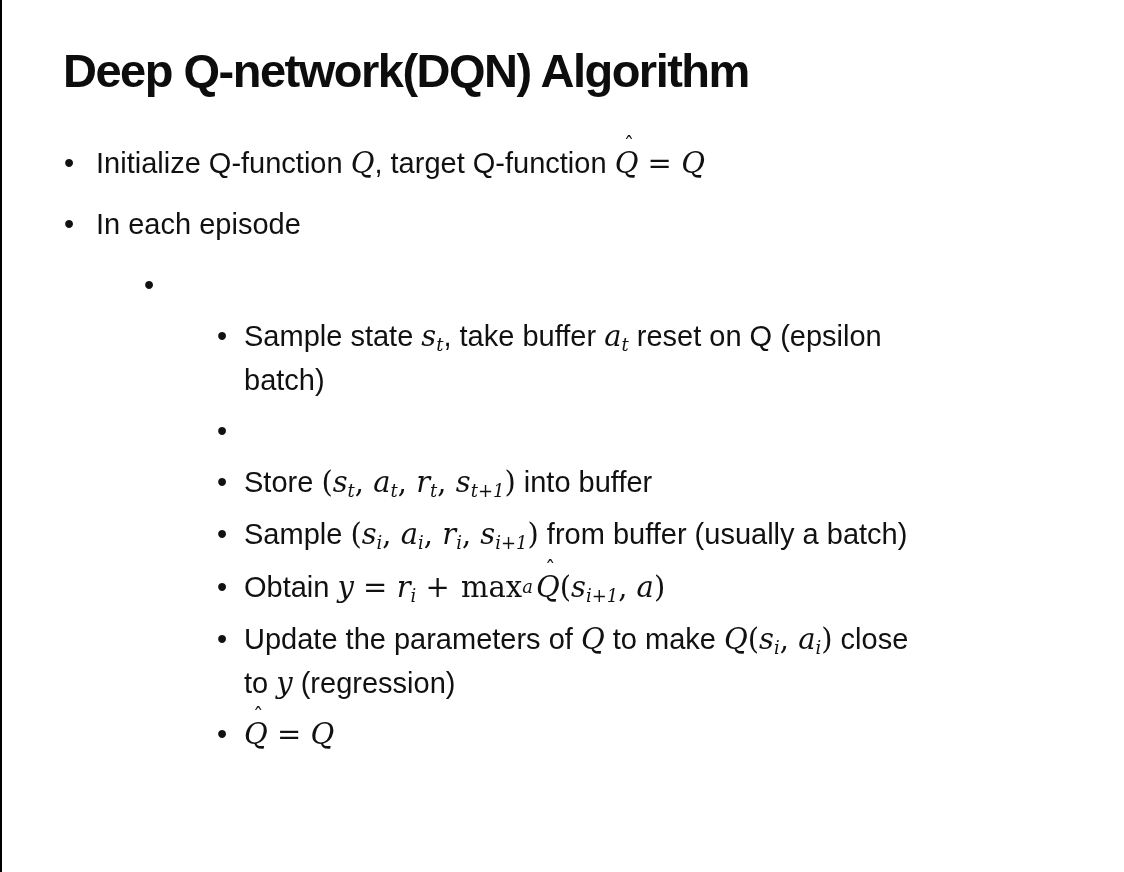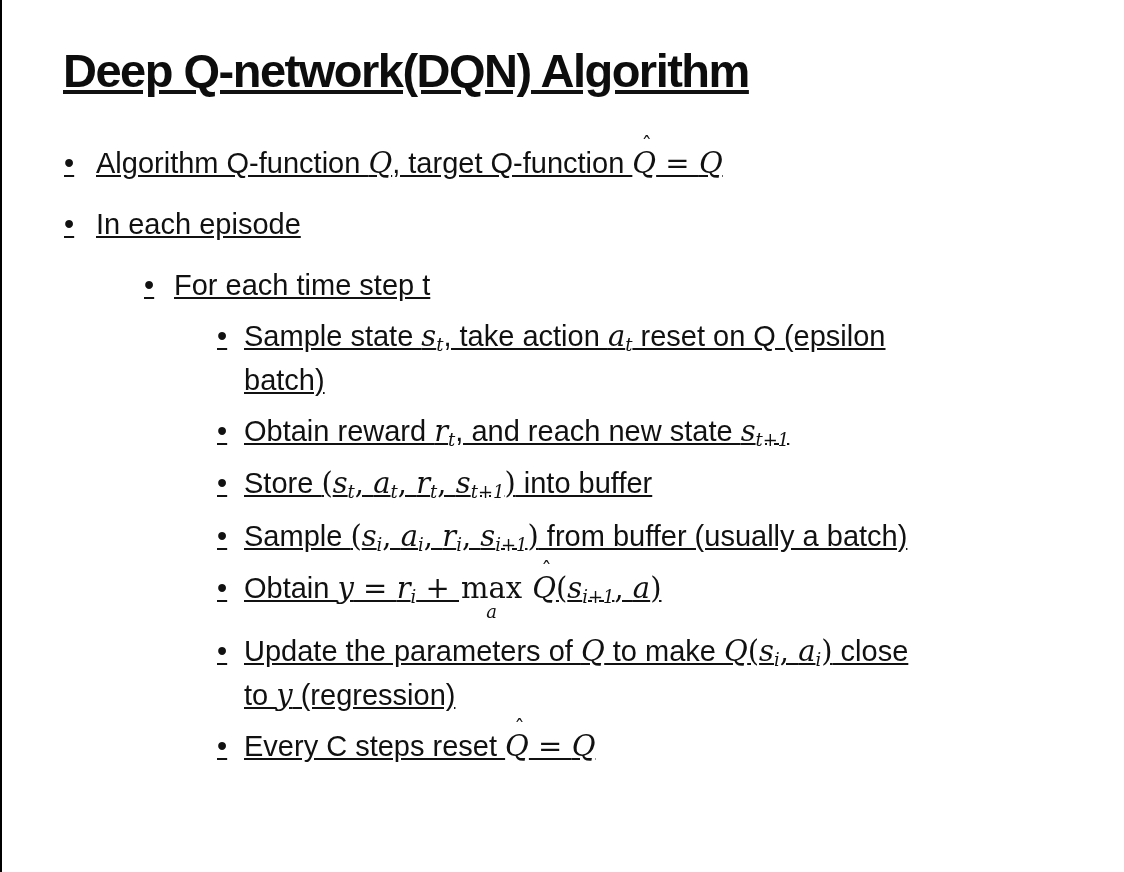--- a/index.html
+++ b/index.html
@@ -10,21 +10,20 @@
   .slide {
     position: relative;
     width: 1124px;
     height: 872px;
     background: #ffffff;
     border-left: 2px solid #000000;
     box-sizing: border-box;
     overflow: hidden;
     font-family: "Liberation Sans", sans-serif;
     color: #111111;
-    text-decoration: underline;
   }
   .title {
     margin: 44px 40px 0 61px;
     font-size: 47px;
     line-height: 1.15;
     font-weight: 700;
     letter-spacing: -1.5px;
     color: #0d0d0d;
     font-family: "Liberation Sans", sans-serif;
   }
@@ -73,23 +72,23 @@
   .hat-mark {
     position: absolute;
     top: -0.34em;
     left: 38%;
     font-size: 0.72em;
     font-style: normal;
     line-height: 1;
   }
   .underop {
     display: inline-flex;
-    flex-direction: column;
+    flex-direction: row;
     align-items: center;
-    margin: 0 10px 0 2px;
+    margin: 0 3px 0 2px;
   }
   .uo-top {
     font-family: "DejaVu Serif", serif;
     font-style: normal;
     line-height: 1.05;
   }
   .uo-under {
     font-size: 0.62em;
     line-height: 1;
     font-family: "DejaVu Serif", serif;
@@ -97,37 +96,35 @@
   }
 </style>
 </head>
 <body>
 
 <div class="slide">
   <h1 class="title">Deep Q-network(DQN) Algorithm</h1>
   <div class="bullets">
       <div class="bullet-item level-1">
         <span class="marker">•</span>
-        <span class="content"><span class="txt">Algorithm Q-function </span><span class="mvar">Q</span><span class="txt">, target Q-function </span><span class="hat"><span class="hat-mark">ˆ</span><span class="hat-base">Q</span></span><span class="mop"> = </span><span class="mvar">Q</span></span>
+        <span class="content"><span class="txt">Initialize Q-function </span><span class="mvar">Q</span><span class="txt">, target Q-function </span><span class="hat"><span class="hat-mark">ˆ</span><span class="hat-base">Q</span></span><span class="mop"> = </span><span class="mvar">Q</span></span>
       </div>
       <div class="bullet-item level-1">
         <span class="marker">•</span>
         <span class="content"><span class="txt">In each episode</span></span>
       </div>
       <div class="bullet-item level-2">
         <span class="marker">•</span>
-        <span class="content"><span class="txt">For each time step t</span></span>
       </div>
       <div class="bullet-item level-3">
         <span class="marker">•</span>
-        <span class="content"><span class="txt">Sample state </span><span class="mvar">s</span><span class="msub">t</span><span class="txt">, take action </span><span class="mvar">a</span><span class="msub">t</span><span class="txt"> reset on Q (epsilon</span><br><span class="txt">batch)</span></span>
+        <span class="content"><span class="txt">Sample state </span><span class="mvar">s</span><span class="msub">t</span><span class="txt">, take buffer </span><span class="mvar">a</span><span class="msub">t</span><span class="txt"> reset on Q (epsilon</span><br><span class="txt">batch)</span></span>
       </div>
       <div class="bullet-item level-3">
         <span class="marker">•</span>
-        <span class="content"><span class="txt">Obtain reward </span><span class="mvar">r</span><span class="msub">t</span><span class="txt">, and reach new state </span><span class="mvar">s</span><span class="msub">t+1</span></span>
       </div>
       <div class="bullet-item level-3">
         <span class="marker">•</span>
         <span class="content"><span class="txt">Store </span><span class="mop">(</span><span class="mvar">s</span><span class="msub">t</span><span class="mop">, </span><span class="mvar">a</span><span class="msub">t</span><span class="mop">, </span><span class="mvar">r</span><span class="msub">t</span><span class="mop">, </span><span class="mvar">s</span><span class="msub">t+1</span><span class="mop">)</span><span class="txt"> into buffer</span></span>
       </div>
       <div class="bullet-item level-3">
         <span class="marker">•</span>
         <span class="content"><span class="txt">Sample </span><span class="mop">(</span><span class="mvar">s</span><span class="msub">i</span><span class="mop">, </span><span class="mvar">a</span><span class="msub">i</span><span class="mop">, </span><span class="mvar">r</span><span class="msub">i</span><span class="mop">, </span><span class="mvar">s</span><span class="msub">i+1</span><span class="mop">)</span><span class="txt"> from buffer (usually a batch)</span></span>
       </div>
       <div class="bullet-item level-3">
@@ -136,16 +133,16 @@
             <span class="uo-top">max</span>
             <span class="uo-under">a</span>
           </span><span class="hat"><span class="hat-mark">ˆ</span><span class="hat-base">Q</span></span><span class="mop">(</span><span class="mvar">s</span><span class="msub">i+1</span><span class="mop">, </span><span class="mvar">a</span><span class="mop">)</span></span>
       </div>
       <div class="bullet-item level-3">
         <span class="marker">•</span>
         <span class="content"><span class="txt">Update the parameters of </span><span class="mvar">Q</span><span class="txt"> to make </span><span class="mvar">Q</span><span class="mop">(</span><span class="mvar">s</span><span class="msub">i</span><span class="mop">, </span><span class="mvar">a</span><span class="msub">i</span><span class="mop">)</span><span class="txt"> close</span><br><span class="txt">to </span><span class="mvar">y</span><span class="txt"> (regression)</span></span>
       </div>
       <div class="bullet-item level-3">
         <span class="marker">•</span>
-        <span class="content"><span class="txt">Every C steps reset </span><span class="hat"><span class="hat-mark">ˆ</span><span class="hat-base">Q</span></span><span class="mop"> = </span><span class="mvar">Q</span></span>
+        <span class="content"><span class="hat"><span class="hat-mark">ˆ</span><span class="hat-base">Q</span></span><span class="mop"> = </span><span class="mvar">Q</span></span>
       </div>
     </div>
 </div>
 
 </body></html>

